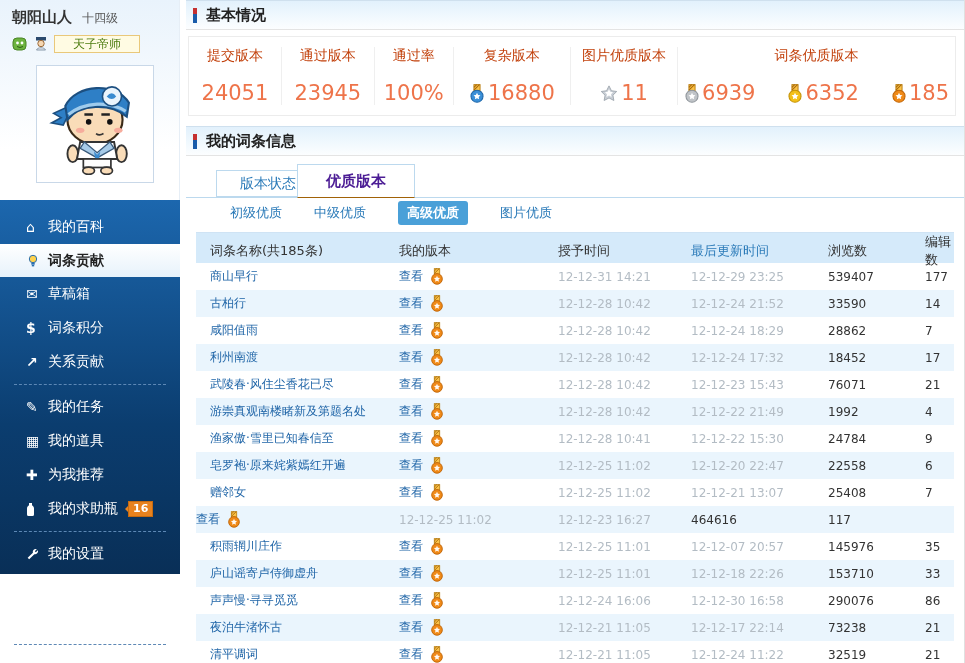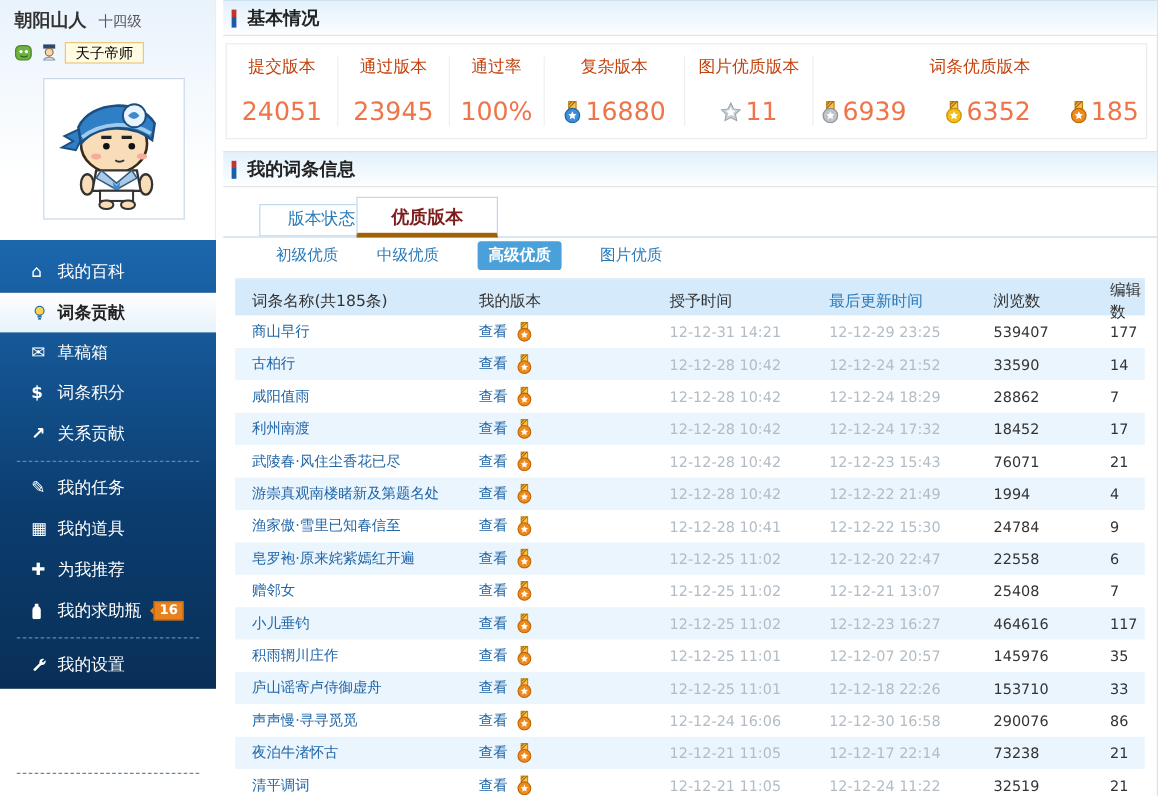--- a/index.html
+++ b/index.html
@@ -7,22 +7,22 @@
     font-family:"DejaVu Sans","Liberation Sans",sans-serif; }
 
   
   .sidebar { position:absolute; left:0; top:0; width:180px; height:574px; }
   .profile { height:200px; background:linear-gradient(180deg,#e9f3fc 0%,#ffffff 75%);
     border-right:1px solid #e6eef6; padding:8px 0 0 12px; }
   .user-line { font-size:15px; color:#333; }
   .user-name { font-weight:bold; }
   .user-level { font-size:12px; color:#555; margin-left:10px; font-weight:normal; }
   .badge-line { margin-top:8px; display:flex; align-items:center; gap:5px; }
-  .title-badge { font-size:12px; color:#000000; background:#fffbe3; border:1px solid #e9c87a;
-    padding:0 8px; height:18px; line-height:17px; }
+  .title-badge { font-size:12px; color:#4d7c0f; background:#fffbe3; border:1px solid #e9c87a;
+    padding:0 18px; height:18px; line-height:17px; }
   .avatar-box { width:118px; height:118px; background:#fff; border:1px solid #c9d8e8;
     margin:12px 0 0 24px; display:flex; align-items:center; justify-content:center; }
 
   .menu { position:absolute; top:200px; left:0; width:180px; bottom:0;
     background:linear-gradient(180deg,#1c67ae 0%,#0b3d6f 60%,#092f57 100%); padding-top:10px; }
   .mitem { height:34px; display:flex; align-items:center; padding-left:26px; color:#fff;
     font-size:14px; cursor:pointer; }
   .mitem .micon { width:22px; display:inline-flex; align-items:center; font-size:14px; color:#fff; }
   .mitem.active { background:linear-gradient(180deg,#ffffff,#e7f2fb); color:#222; font-weight:bold; height:33px; }
   .mdivider { border-top:1px dashed #5d88b5; margin:5px 14px; }
@@ -50,21 +50,21 @@
   .stat.s3{width:132px;} .stat.s4{width:120px;} .stat.s5{flex:1;}
   .medal-group { display:flex; gap:32px; justify-content:center; }
   .medal-pair { display:flex; align-items:center; gap:2px; font-size:21px; color:#ee744a; }
 
   .entries { margin-top:10px; }
   .tabs-row { position:relative; height:38px; margin-top:4px; border-bottom:1px solid #bcd9ee; }
   .tab { position:absolute; background:#fff; border:1px solid #bcd9ee; color:#2a7ab8;
     font-size:14px; text-align:center; cursor:pointer; }
   .tab.t1 { left:30px; bottom:0; height:27px; line-height:25px; padding:0 23px; }
   .tab.t2 { left:111px; bottom:-1px; height:34px; line-height:32px; padding:0 28px;
-    color:#7f1d1d; font-weight:bold; font-size:15px; border-bottom:4px solid #a16207; }
+    color:#4c1d95; font-weight:bold; font-size:15px; border-bottom:1px solid #a16207; }
   .subtabs { height:29px; display:flex; align-items:center; padding-left:44px; gap:32px; }
   .subtab { font-size:13px; color:#2a7ab8; cursor:pointer; text-decoration:none; }
   .subtab.active { background:#4aa0d8; color:#fff; font-weight:bold; padding:3px 9px; border-radius:3px; }
 
   .table { margin:5px 10px 0 10px; border-top:1px solid #cfe3f4; }
   .grid { display:grid; grid-template-columns:192px 148px 122px 126px 86px 1fr; align-items:center;gap:11px; }
   .thead { height:30px; background:#d5eafa; font-size:13px; color:#333; }
   .thead .h0 { padding-left:14px; }
   .thead .h3 { color:#2a7ab8; cursor:pointer; }
   .trow { height:27px; font-size:12px; background:#fff; }
@@ -389,21 +389,21 @@
       <a class="view">查看</a>
       <svg class="medal" width="14" height="17" viewBox="0 0 15 18">
         <rect x="4.6" y="0.6" width="5.8" height="6" fill="#fbc247" stroke="#b97e12" stroke-width="0.9"></rect>
         <path d="M7.2 0.6 L4.6 3.2 M9.8 0.6 L4.6 5.8" stroke="#a8690b" stroke-width="1"></path>
         <circle cx="7.5" cy="11.6" r="5.7" fill="#f08a18" stroke="#c06507"></circle>
         <path d="M7.5 8.3l1 2.05 2.26.33-1.63 1.6.38 2.25-2.01-1.06-2.01 1.06.38-2.25-1.63-1.6 2.26-.33z" fill="#fff" opacity="0.95"></path>
       </svg>
     </span>
     <span class="c-granted">12-12-28 10:42</span>
     <span class="c-updated">12-12-22 21:49</span>
-    <span class="c-views">1994</span>
+    <span class="c-views">1992</span>
     <span class="c-edits">4</span>
   </div>
 
   <div class="grid trow">
     <a class="c-name">渔家傲·雪里已知春信至</a>
     <span class="c-ver">
       <a class="view">查看</a>
       <svg class="medal" width="14" height="17" viewBox="0 0 15 18">
         <rect x="4.6" y="0.6" width="5.8" height="6" fill="#fbc247" stroke="#b97e12" stroke-width="0.9"></rect>
         <path d="M7.2 0.6 L4.6 3.2 M9.8 0.6 L4.6 5.8" stroke="#a8690b" stroke-width="1"></path>
@@ -445,21 +445,20 @@
         <path d="M7.5 8.3l1 2.05 2.26.33-1.63 1.6.38 2.25-2.01-1.06-2.01 1.06.38-2.25-1.63-1.6 2.26-.33z" fill="#fff" opacity="0.95"></path>
       </svg>
     </span>
     <span class="c-granted">12-12-25 11:02</span>
     <span class="c-updated">12-12-21 13:07</span>
     <span class="c-views">25408</span>
     <span class="c-edits">7</span>
   </div>
 
   <div class="grid trow">
-    <a class="c-name">小儿垂钓</a>
     <span class="c-ver">
       <a class="view">查看</a>
       <svg class="medal" width="14" height="17" viewBox="0 0 15 18">
         <rect x="4.6" y="0.6" width="5.8" height="6" fill="#fbc247" stroke="#b97e12" stroke-width="0.9"></rect>
         <path d="M7.2 0.6 L4.6 3.2 M9.8 0.6 L4.6 5.8" stroke="#a8690b" stroke-width="1"></path>
         <circle cx="7.5" cy="11.6" r="5.7" fill="#f08a18" stroke="#c06507"></circle>
         <path d="M7.5 8.3l1 2.05 2.26.33-1.63 1.6.38 2.25-2.01-1.06-2.01 1.06.38-2.25-1.63-1.6 2.26-.33z" fill="#fff" opacity="0.95"></path>
       </svg>
     </span>
     <span class="c-granted">12-12-25 11:02</span>

